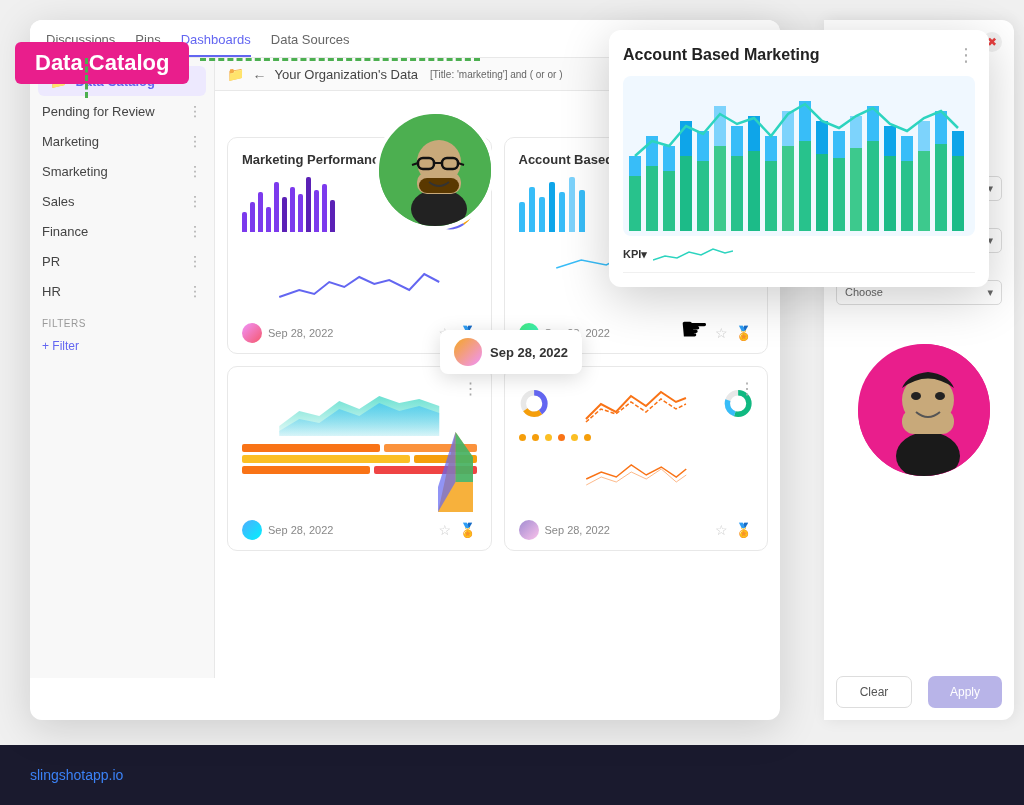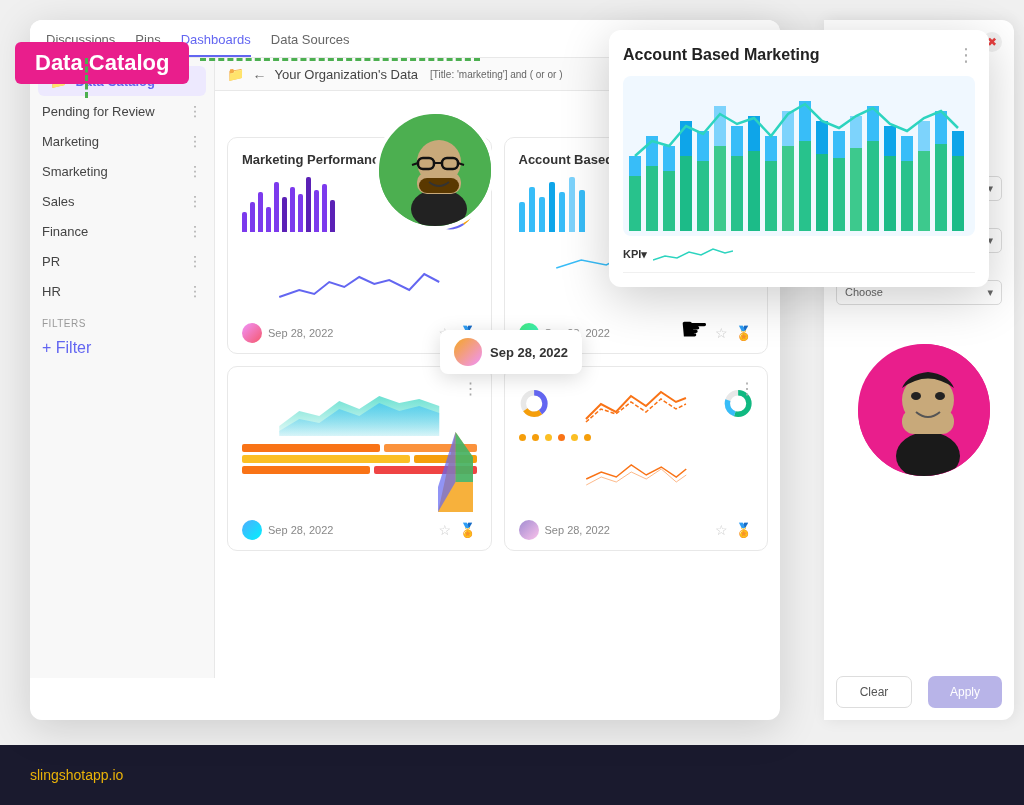--- a/index.html
+++ b/index.html
@@ -39,21 +39,21 @@
       height: 32px;
       border-radius: 50%;
       background: linear-gradient(135deg, #4fc3f7, #0288d1);
       display: flex;
       align-items: center;
       justify-content: center;
       color: white;
       font-size: 14px;
     }
     .footer-url {
-      color: #eab308;
+      color: #3b82f6;
       font-size: 14px;
     }
 
     
     .app-window {
       position: absolute;
       top: 20px;
       left: 30px;
       width: 750px;
       height: 700px;
@@ -153,21 +153,21 @@
       font-size: 10px;
       font-weight: 400;
       color: #999;
       letter-spacing: 0.5px;
     }
     .add-filter {
       display: flex;
       align-items: center;
       gap: 4px;
       padding: 6px 12px;
-      font-size: 16px;
+      font-size: 12px;
       color: #6366f1;
       cursor: pointer;
     }
 
     
     .content-area {
       flex: 1;
       display: flex;
       flex-direction: column;
       overflow: hidden;

